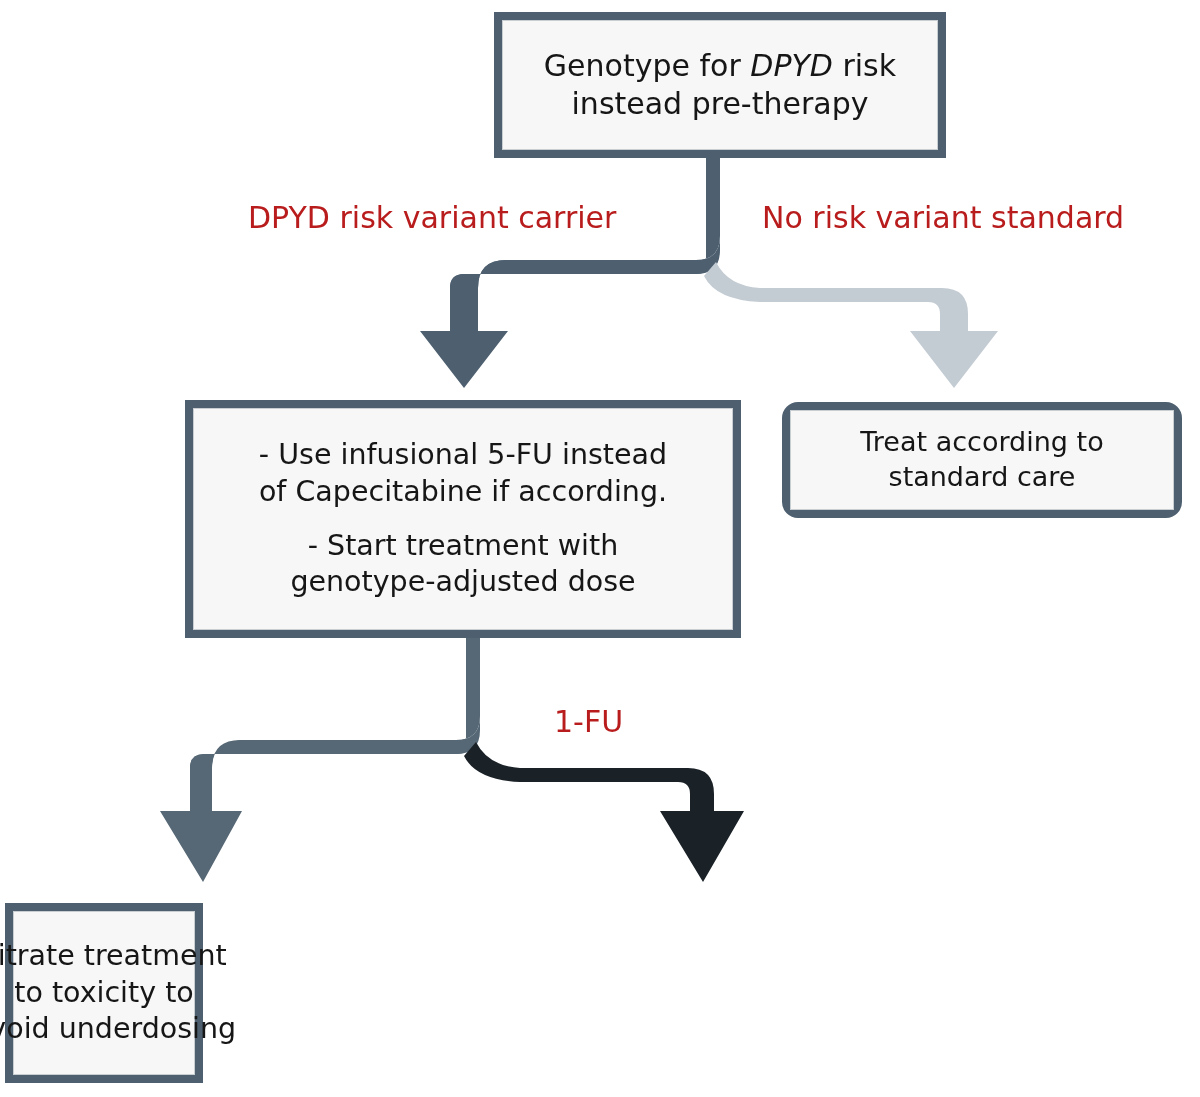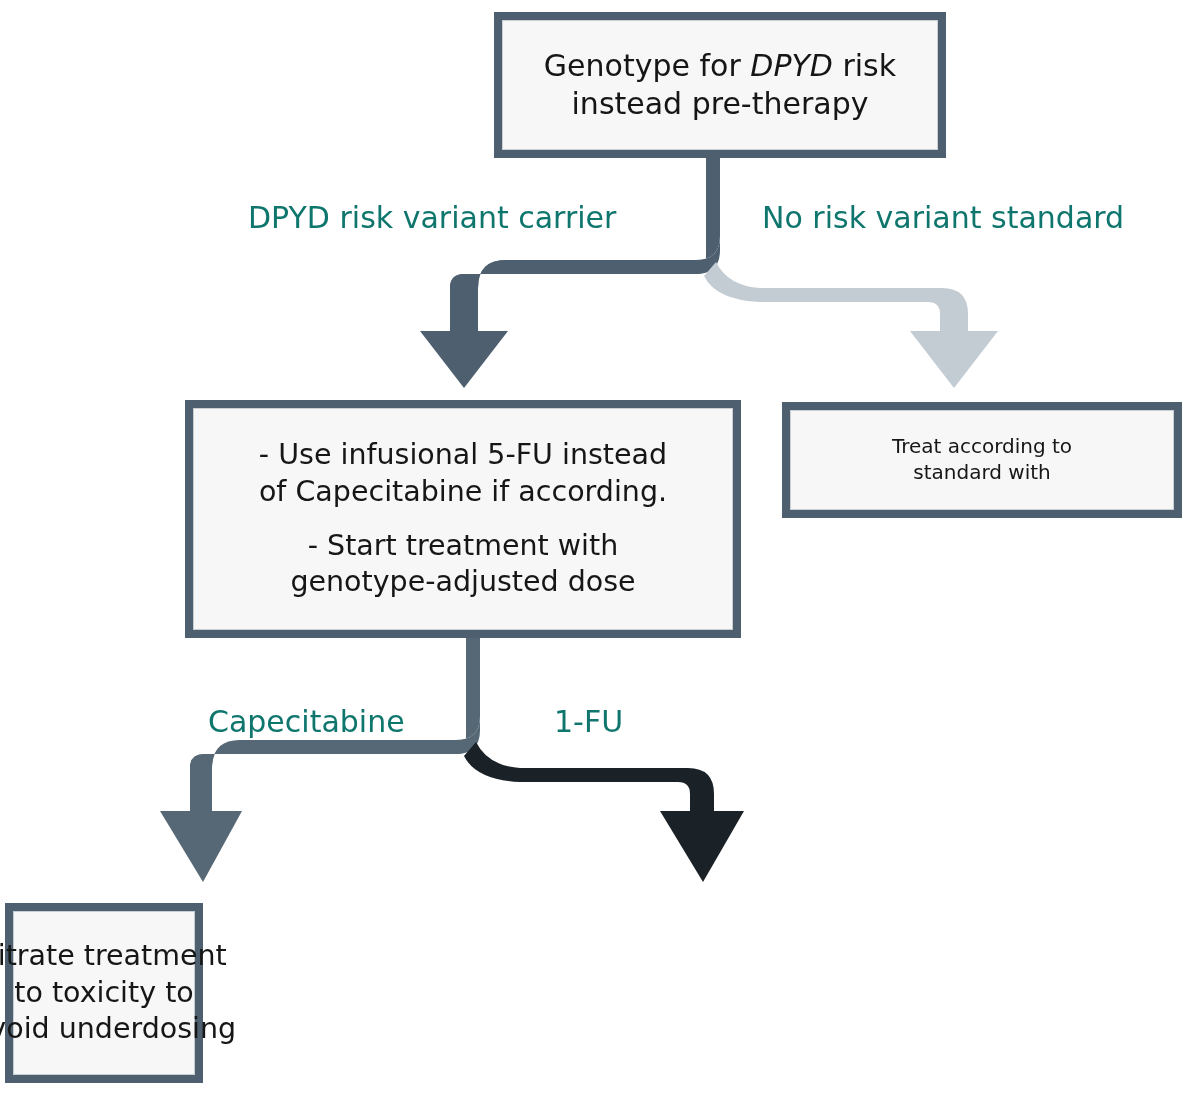--- a/index.html
+++ b/index.html
@@ -65,36 +65,37 @@
   }
   #node-genotype .inner { padding: 0 16px; }
   .italic-gene { font-style: italic; }
 
   #node-carrier-actions {
     left: 185px; top: 400px; width: 556px; height: 238px;
     font-size: 28.5px;
   }
   #node-standard-care {
     left: 782px; top: 402px; width: 400px; height: 116px;
-    font-size: 20px;
+    font-size: 27px;
+    border-radius: 16px;
   }
   #node-titrate {
     left: 5px; top: 903px; width: 198px; height: 180px;
     font-size: 28.5px;
   }
   #node-tdm {
     left: 550px; top: 903px; width: 336px; height: 133px;
     font-size: 29px;
   }
 
   
   .edge-label {
     position: absolute;
     white-space: nowrap;
-    color: #0f766e;
+    color: #b91c1c;
     font-size: 30px;
     line-height: 1;
     z-index: 4;
   }
   #label-dpyd-carrier { left: 248px; top: 203px; }
   #label-no-carrier   { left: 762px; top: 203px; }
   #label-capecitabine { left: 208px; top: 707px; }
   #label-5fu          { left: 554px; top: 707px; }
 </style>
 </head>
@@ -221,31 +222,30 @@
       <span class="node-line">of Capecitabine if according.</span>
       <span class="gap-line"></span>
       <span class="node-line">- Start treatment with</span>
       <span class="node-line">genotype-adjusted dose</span>
     </div>
   </div>
 
   <div class="node" id="node-standard-care">
     <div class="inner">
       <span class="node-line">Treat according to</span>
-      <span class="node-line">standard with</span>
+      <span class="node-line">standard care</span>
     </div>
   </div>
 
   <div class="node" id="node-titrate">
     <div class="inner">
       <span class="node-line">Titrate treatment</span>
       <span class="node-line">to toxicity to</span>
       <span class="node-line">avoid underdosing</span>
     </div>
   </div>
 
 
   <span class="edge-label" id="label-dpyd-carrier">DPYD risk variant carrier</span>
   <span class="edge-label" id="label-no-carrier">No risk variant standard</span>
-  <span class="edge-label" id="label-capecitabine">Capecitabine</span>
   <span class="edge-label" id="label-5fu">1-FU</span>
 
 </div>
 
 </body></html>

